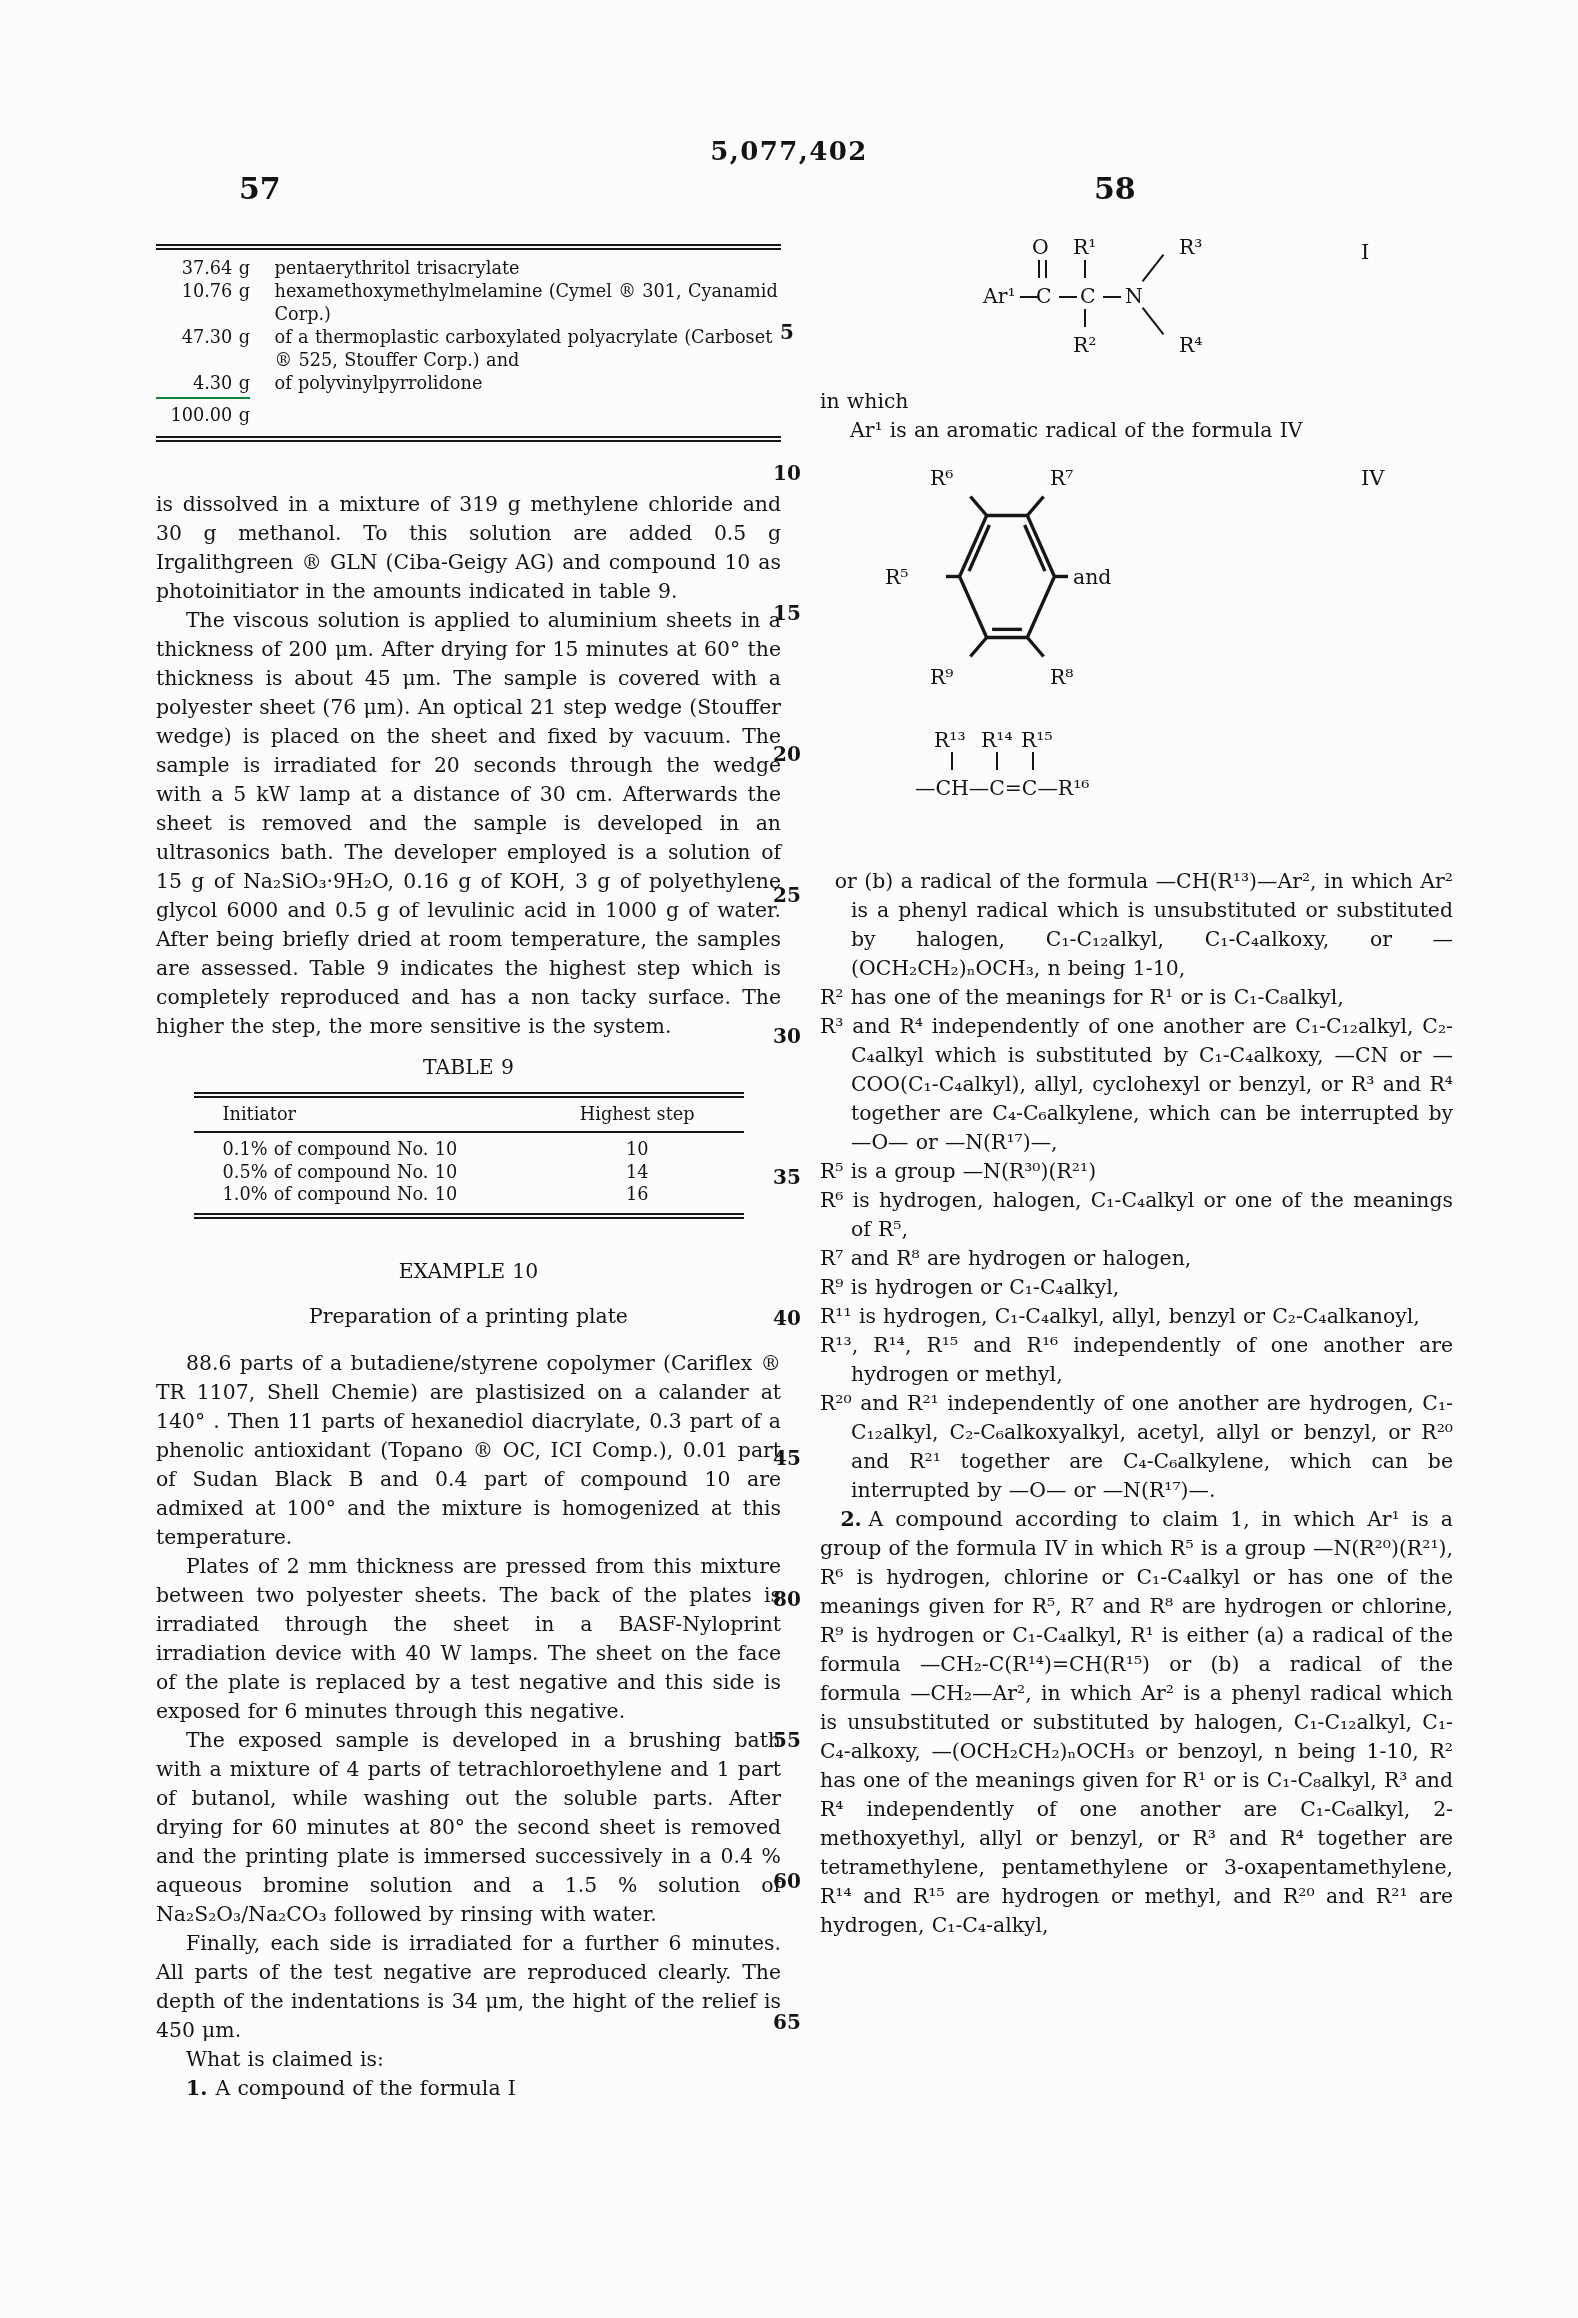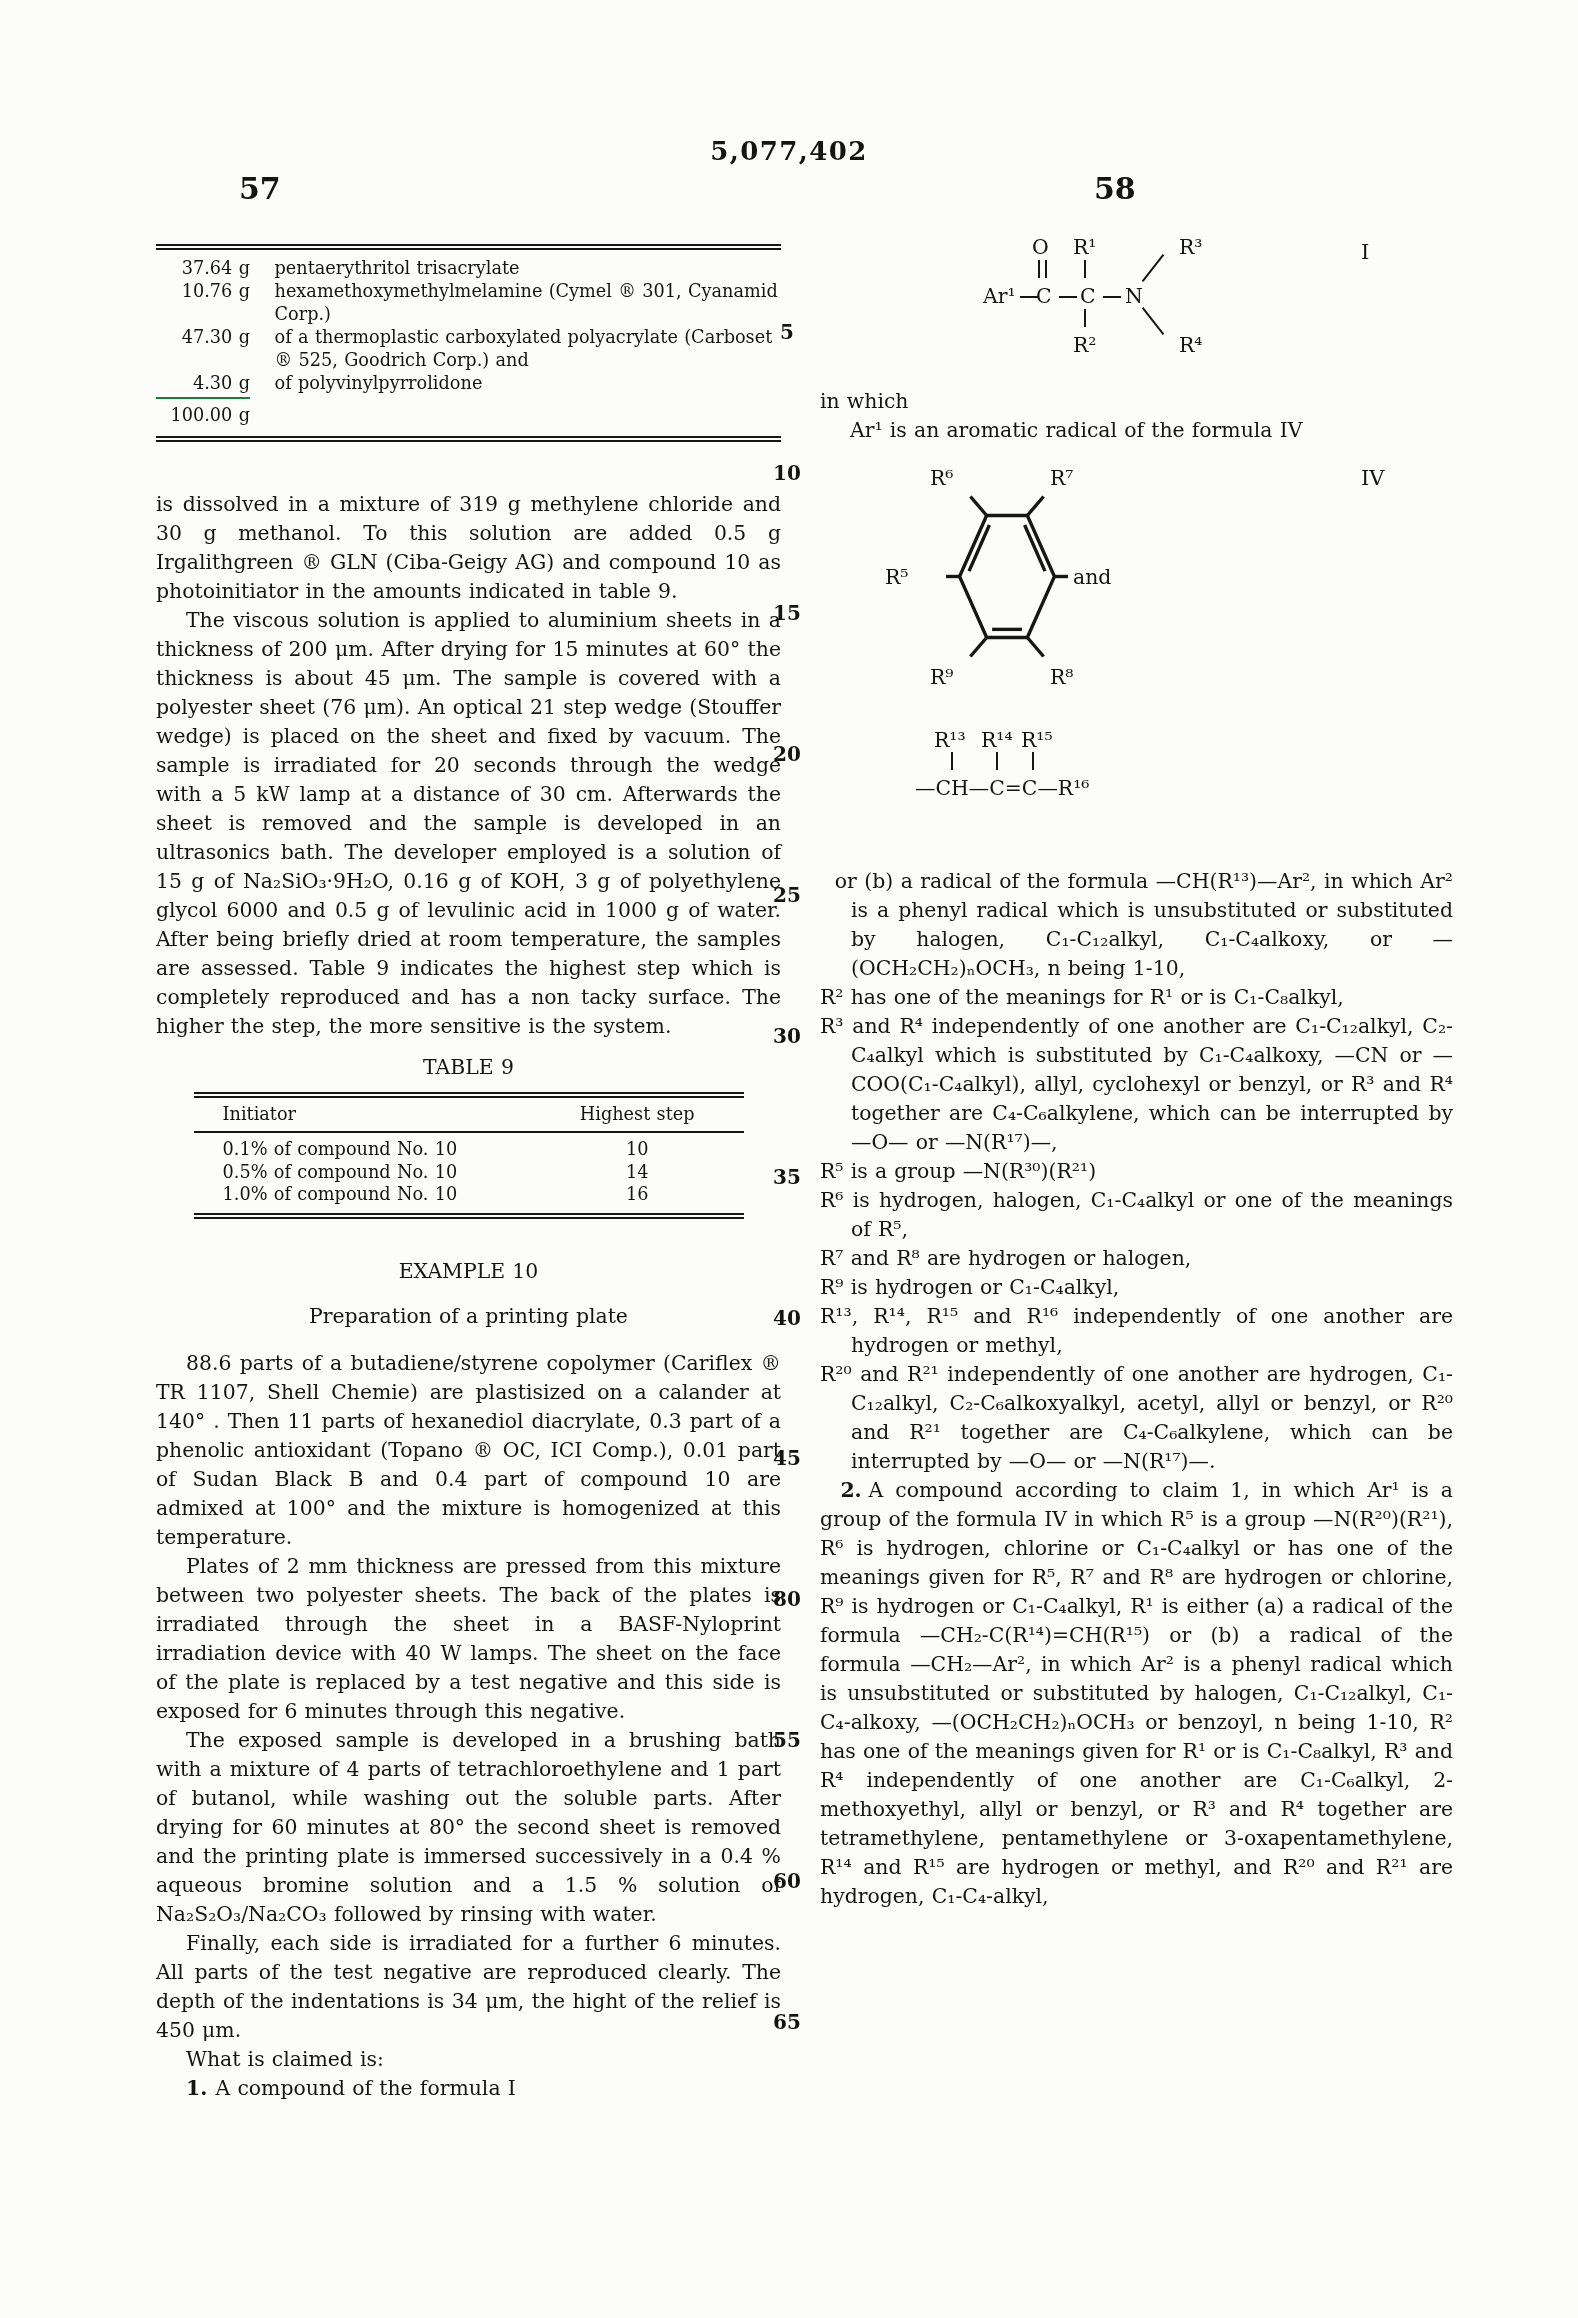--- a/index.html
+++ b/index.html
@@ -108,21 +108,21 @@
         <div class="ing-row">
           <div class="ing-amt">37.64 g</div>
           <div class="ing-desc">pentaerythritol trisacrylate</div>
         </div>
         <div class="ing-row">
           <div class="ing-amt">10.76 g</div>
           <div class="ing-desc">hexamethoxymethylmelamine (Cymel ® 301, Cyanamid Corp.)</div>
         </div>
         <div class="ing-row">
           <div class="ing-amt">47.30 g</div>
-          <div class="ing-desc">of a thermoplastic carboxylated polyacrylate (Carboset ® 525, Goodrich Corp.) and</div>
+          <div class="ing-desc">of a thermoplastic carboxylated polyacrylate (Carboset ® 525, Stouffer Corp.) and</div>
         </div>
         <div class="ing-row">
           <div class="ing-amt final">4.30 g</div>
           <div class="ing-desc">of polyvinylpyrrolidone</div>
         </div>
         <div class="ing-row ing-total">
           <div class="ing-amt">100.00 g</div>
         </div>
       </div>
       <div class="drule"></div>
@@ -228,20 +228,21 @@
       <span style="left:95px;top:48px">—CH—C=C—R¹⁶</span>
     </div>
 
     <p class="hang-b mt40">or (b) a radical of the formula —CH(R¹³)—Ar², in which Ar² is a phenyl radical which is unsubstituted or substituted by halogen, C₁-C₁₂alkyl, C₁-C₄alkoxy, or —(OCH₂CH₂)ₙOCH₃, n being 1-10,</p>
     <p class="hang">R² has one of the meanings for R¹ or is C₁-C₈alkyl,</p>
     <p class="hang">R³ and R⁴ independently of one another are C₁-C₁₂alkyl, C₂-C₄alkyl which is substituted by C₁-C₄alkoxy, —CN or —COO(C₁-C₄alkyl), allyl, cyclohexyl or benzyl, or R³ and R⁴ together are C₄-C₆alkylene, which can be interrupted by —O— or —N(R¹⁷)—,</p>
     <p class="hang">R⁵ is a group —N(R³⁰)(R²¹)</p>
     <p class="hang">R⁶ is hydrogen, halogen, C₁-C₄alkyl or one of the meanings of R⁵,</p>
     <p class="hang">R⁷ and R⁸ are hydrogen or halogen,</p>
     <p class="hang">R⁹ is hydrogen or C₁-C₄alkyl,</p>
+    <p class="hang">R¹¹ is hydrogen, C₁-C₄alkyl, allyl, benzyl or C₂-C₄alkanoyl,</p>
     <p class="hang">R¹³, R¹⁴, R¹⁵ and R¹⁶ independently of one another are hydrogen or methyl,</p>
     <p class="hang">R²⁰ and R²¹ independently of one another are hydrogen, C₁-C₁₂alkyl, C₂-C₆alkoxyalkyl, acetyl, allyl or benzyl, or R²⁰ and R²¹ together are C₄-C₆alkylene, which can be interrupted by —O— or —N(R¹⁷)—.</p>
 
     <p class="claim2"><b>2.</b><span>A compound according to claim 1, in which Ar¹ is a group of the formula IV in which R⁵ is a group —N(R²⁰)(R²¹), R⁶ is hydrogen, chlorine or C₁-C₄alkyl or has one of the meanings given for R⁵, R⁷ and R⁸ are hydrogen or chlorine, R⁹ is hydrogen or C₁-C₄alkyl, R¹ is either (a) a radical of the formula —CH₂-C(R¹⁴)=CH(R¹⁵) or (b) a radical of the formula —CH₂—Ar², in which Ar² is a phenyl radical which is unsubstituted or substituted by halogen, C₁-C₁₂alkyl, C₁-C₄-alkoxy, —(OCH₂CH₂)ₙOCH₃ or benzoyl, n being 1-10, R² has one of the meanings given for R¹ or is C₁-C₈alkyl, R³ and R⁴ independently of one another are C₁-C₆alkyl, 2-methoxyethyl, allyl or benzyl, or R³ and R⁴ together are tetramethylene, pentamethylene or 3-oxapentamethylene, R¹⁴ and R¹⁵ are hydrogen or methyl, and R²⁰ and R²¹ are hydrogen, C₁-C₄-alkyl,</span></p>
   </div>
 
 </div>
 
 
 </body></html>

